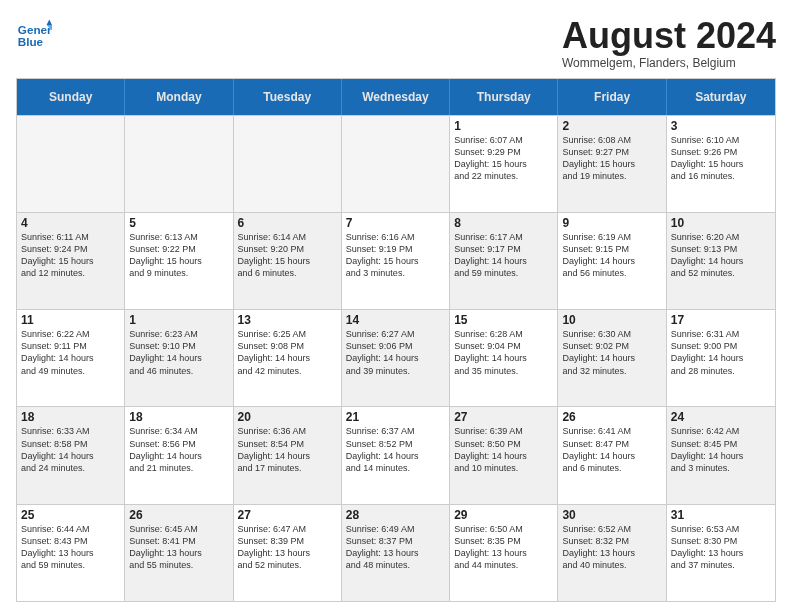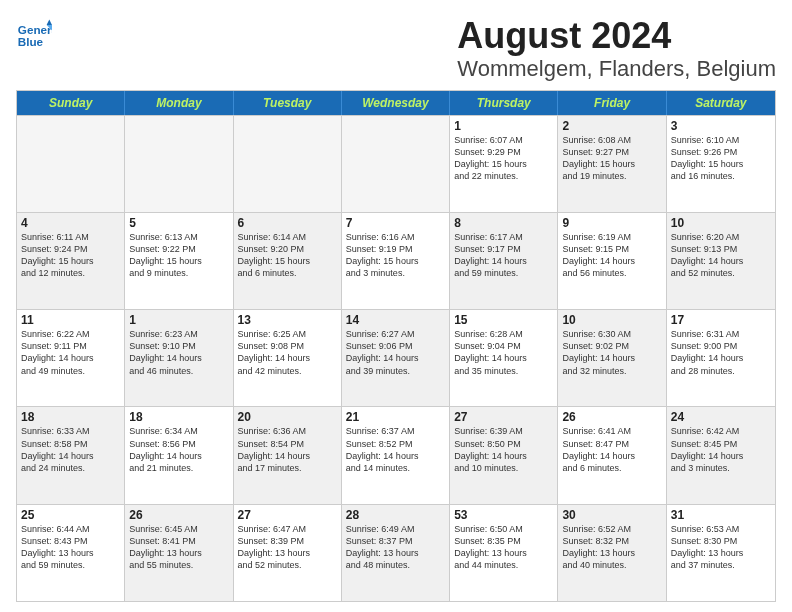--- a/index.html
+++ b/index.html
@@ -34,42 +34,41 @@
     }
     .title-block {
     }
     .month-title {
       font-size: 36px;
       font-weight: bold;
       color: #222;
       line-height: 1.1;
     }
     .location {
-      font-size: 22px;
+      font-size: 12px;
       color: #444;
     }
     .calendar {
       flex: 1;
       display: flex;
       flex-direction: column;
       border: 1px solid #ccc;
     }
     .cal-header {
       display: grid;
       grid-template-columns: repeat(7, 1fr);
       background: #1a6bb5;
     }
     .cal-header-cell {
-      color: #bef264;
+      color: #e5e5e5;
       font-size: 12px;
       font-weight: bold;
       text-align: center;
-      padding: 5px 2px;
+      padding: 11px 2px;
       border-right: 1px solid #3a8bd5;
-      font-style: italic;
     }
     .cal-header-cell:last-child { border-right: none; }
     .cal-body {
       display: flex;
       flex-direction: column;
       flex: 1;
     }
     .cal-row {
       display: grid;
       grid-template-columns: repeat(7, 1fr);
@@ -250,21 +249,21 @@
           </div>
           <div class="cal-cell">
             <span class="day-num">27</span>
             <div class="cell-text">Sunrise: 6:47 AM<br>Sunset: 8:39 PM<br>Daylight: 13 hours<br>and 52 minutes.</div>
           </div>
           <div class="cal-cell shaded">
             <span class="day-num">28</span>
             <div class="cell-text">Sunrise: 6:49 AM<br>Sunset: 8:37 PM<br>Daylight: 13 hours<br>and 48 minutes.</div>
           </div>
           <div class="cal-cell">
-            <span class="day-num">53</span>
+            <span class="day-num">29</span>
             <div class="cell-text">Sunrise: 6:50 AM<br>Sunset: 8:35 PM<br>Daylight: 13 hours<br>and 44 minutes.</div>
           </div>
           <div class="cal-cell shaded">
             <span class="day-num">30</span>
             <div class="cell-text">Sunrise: 6:52 AM<br>Sunset: 8:32 PM<br>Daylight: 13 hours<br>and 40 minutes.</div>
           </div>
           <div class="cal-cell">
             <span class="day-num">31</span>
             <div class="cell-text">Sunrise: 6:53 AM<br>Sunset: 8:30 PM<br>Daylight: 13 hours<br>and 37 minutes.</div>
           </div>

